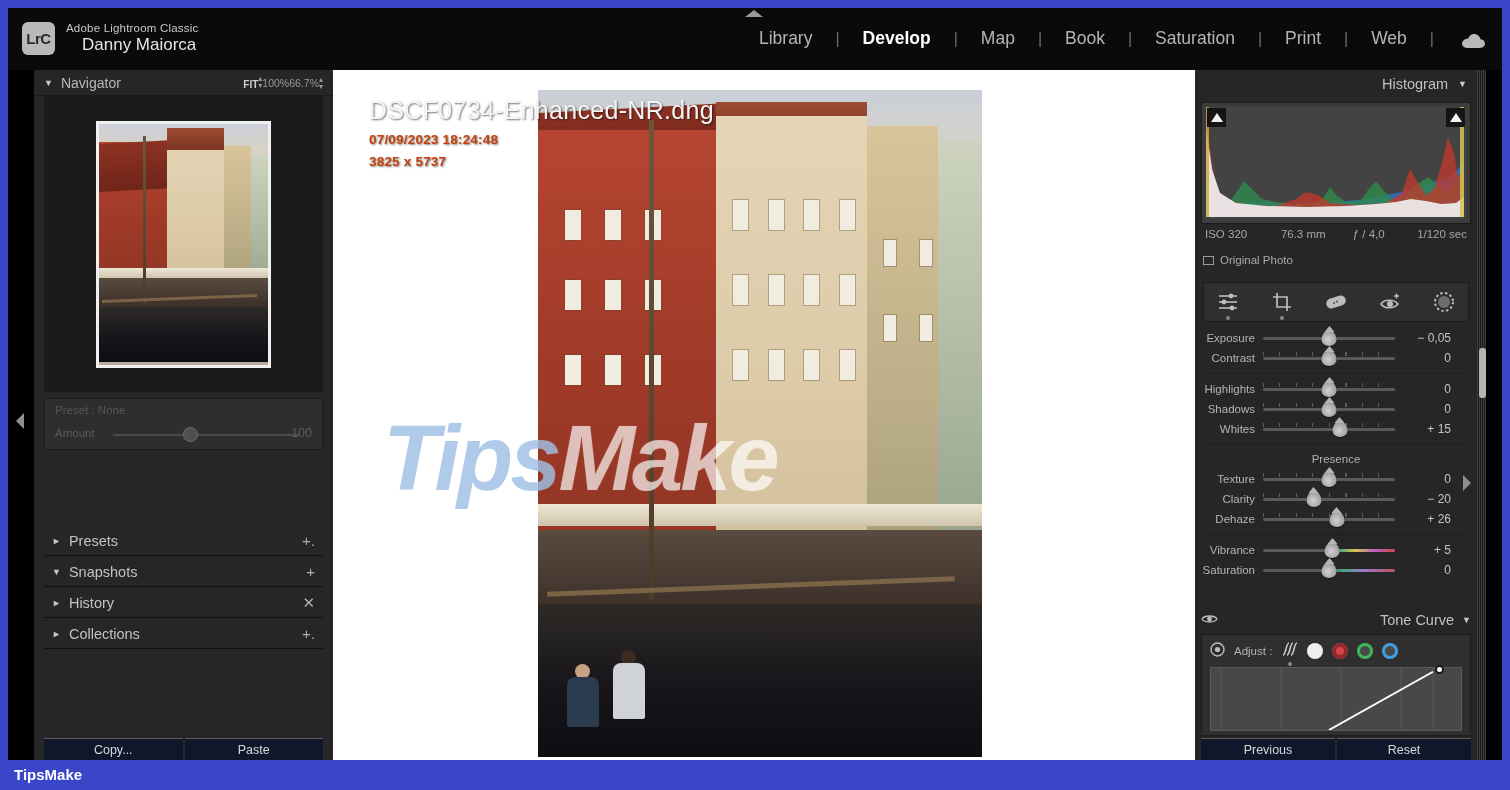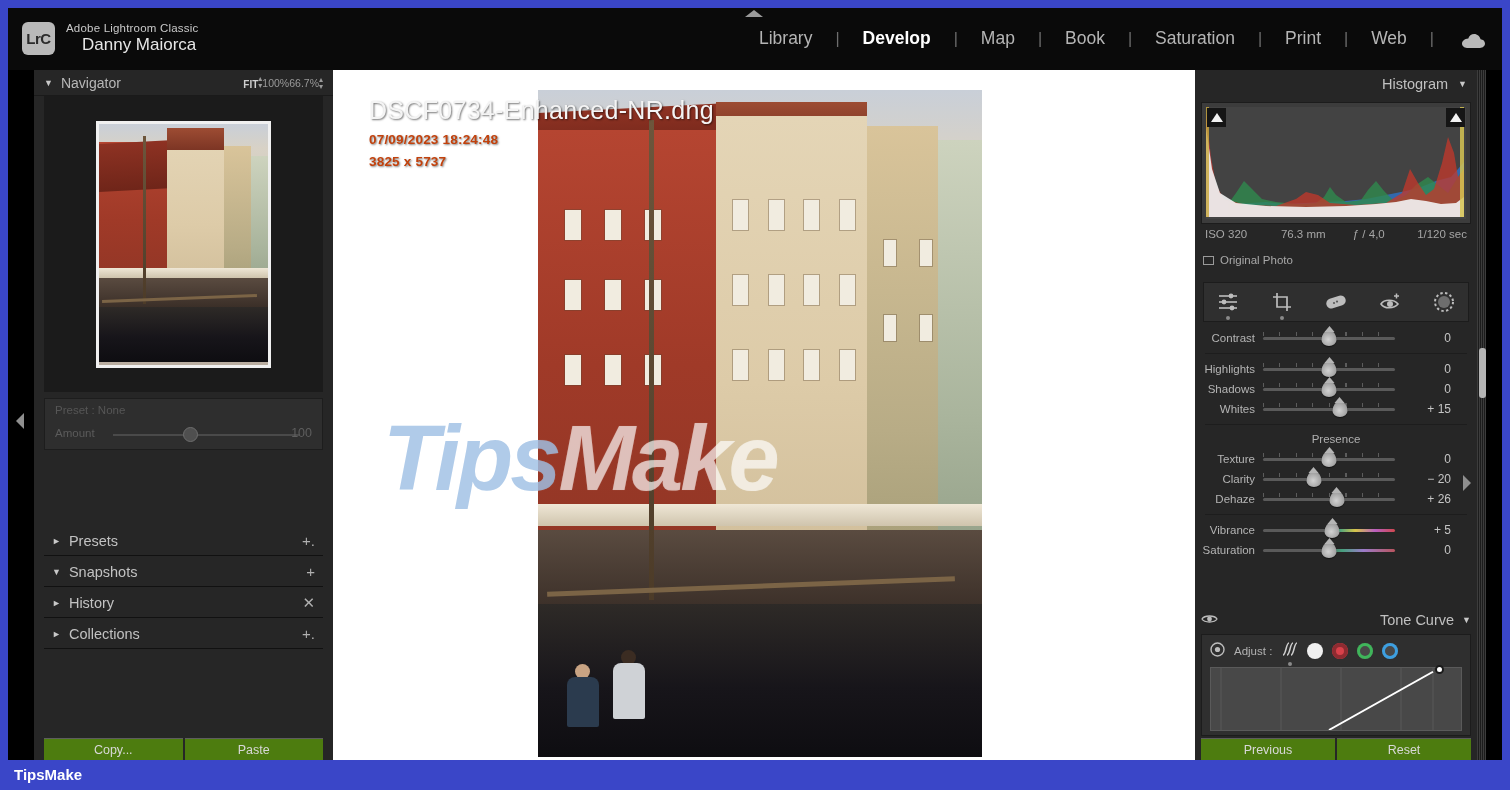--- a/index.html
+++ b/index.html
@@ -113,21 +113,21 @@
     color: #c2c2c2; font-size: 14.5px;
     border-bottom: 1px solid #111;
     background: #262626;
   }
   .lp-section .act { margin-left: auto; color: #b0b0b0; font-size: 15px; }
   .bottom-btns {
     position: absolute; left: 36px; top: 730px; width: 279px;
     display: flex; gap: 2px;
   }
   .btn {
-    flex: 1; height: 22px; background: #4d7c0f;
+    flex: 1; height: 22px; background: #0f172a;
     border-top: 1px solid #5d5d5d;
     color: #d8d8d8; font-size: 12.5px;
     display: flex; align-items: center; justify-content: center;
     cursor: pointer;
   }
   
   .center {
     position: absolute; left: 325px; top: 62px;
     width: 862px; height: 690px; background: #ffffff;
   }
@@ -548,20 +548,28 @@
     <div class="tool">
       <svg width="22" height="22" viewBox="0 0 22 22">
           <circle cx="11" cy="11" r="9" fill="none" stroke="#bdbdbd" stroke-width="2" stroke-dasharray="2.4 2.4"></circle>
           <circle cx="11" cy="11" r="6" fill="#9a9a9a" opacity=".6"></circle>
         </svg>
     </div>
   </div>
 
   <div class="sliders">
     <div class="sl-row">
+      <span class="sl-name">Exposure</span>
+      <span class="sl-track-wrap">
+        <span class="sl-track"></span>
+        <span class="sl-knob" style="left:50%"></span>
+      </span>
+      <span class="sl-val">− 0,05</span>
+    </div>
+    <div class="sl-row">
       <span class="sl-name">Contrast</span>
       <span class="sl-track-wrap">
         <span class="sl-ticks"></span>
         <span class="sl-track"></span>
         <span class="sl-knob" style="left:50%"></span>
       </span>
       <span class="sl-val">0</span>
     </div>
 
     <div class="sl-divider"></div>

